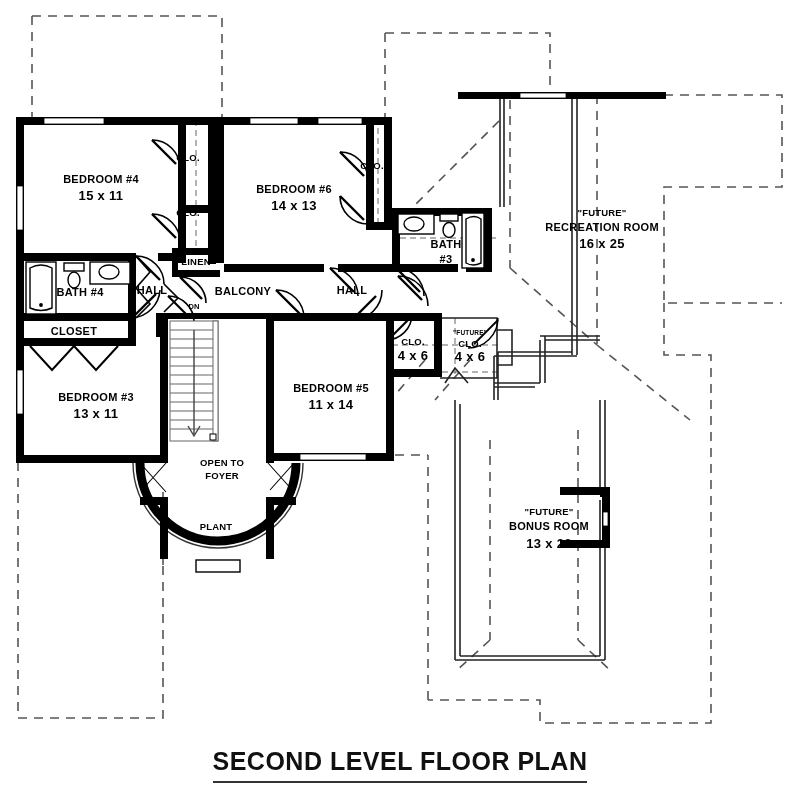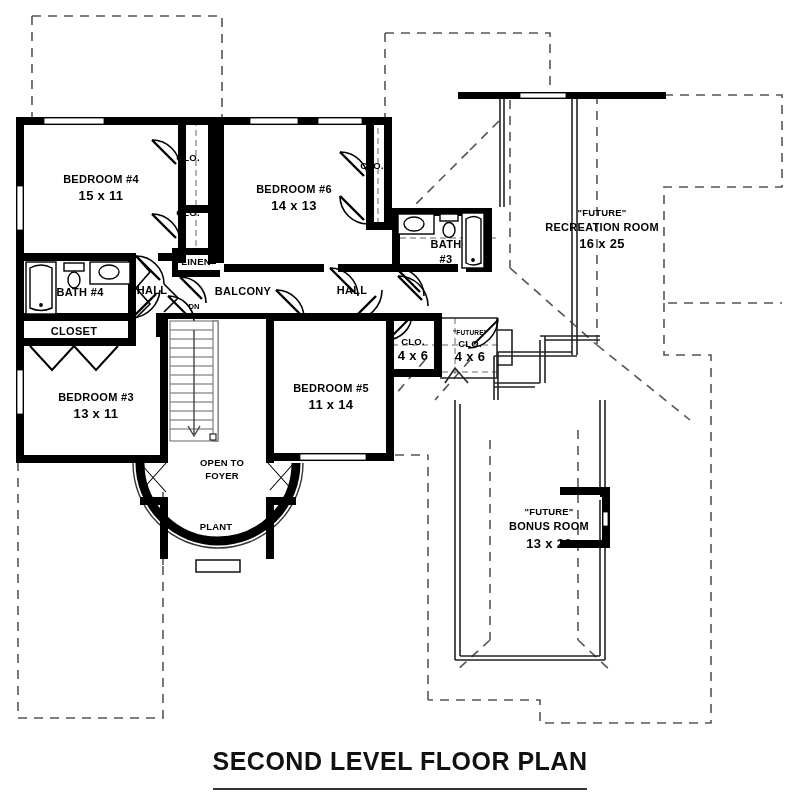--- a/index.html
+++ b/index.html
@@ -34,21 +34,21 @@
     width: 800px;
     text-align: center;
   }
   .title-text {
     display: inline-block;
     font-family: "Liberation Sans", sans-serif;
     font-weight: bold;
     font-size: 25px;
     letter-spacing: 0.5px;
     color: #111111;
-    padding-bottom: 14px;
+    padding-bottom: 7px;
     border-bottom: 2px solid #333333;
     line-height: 1.05;
   }
   
   text {
     font-family: "Liberation Sans", sans-serif;
     fill: #000000;
     font-weight: bold;
     text-anchor: middle;
     dominant-baseline: middle;

